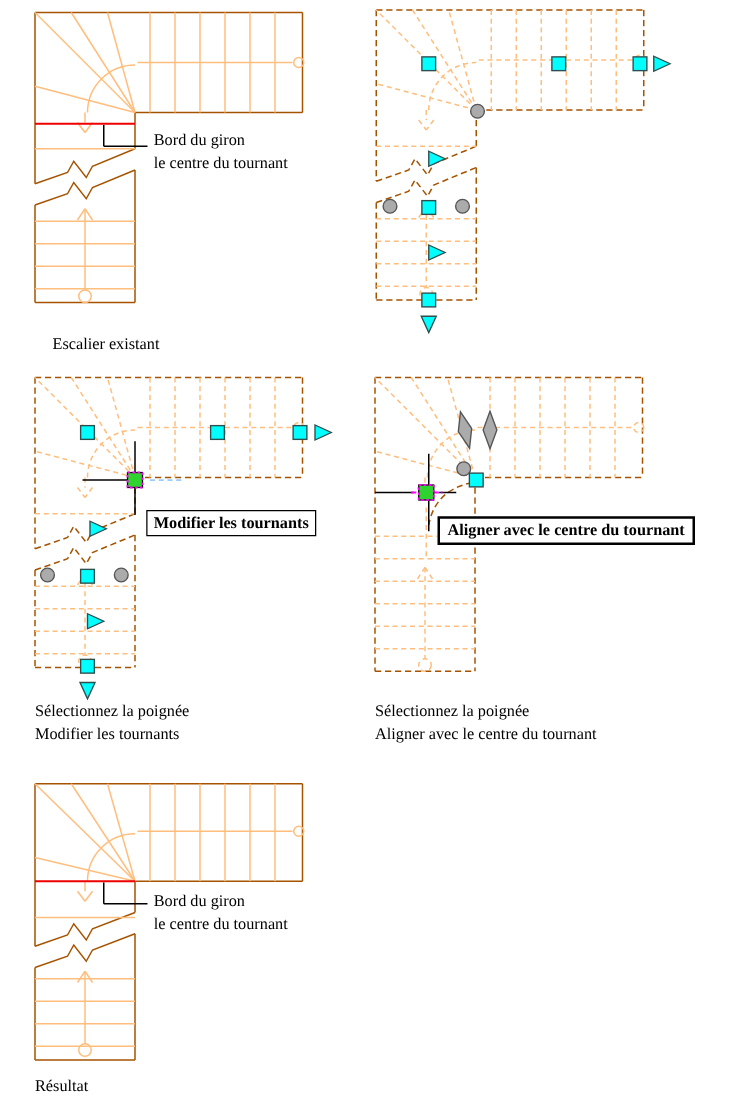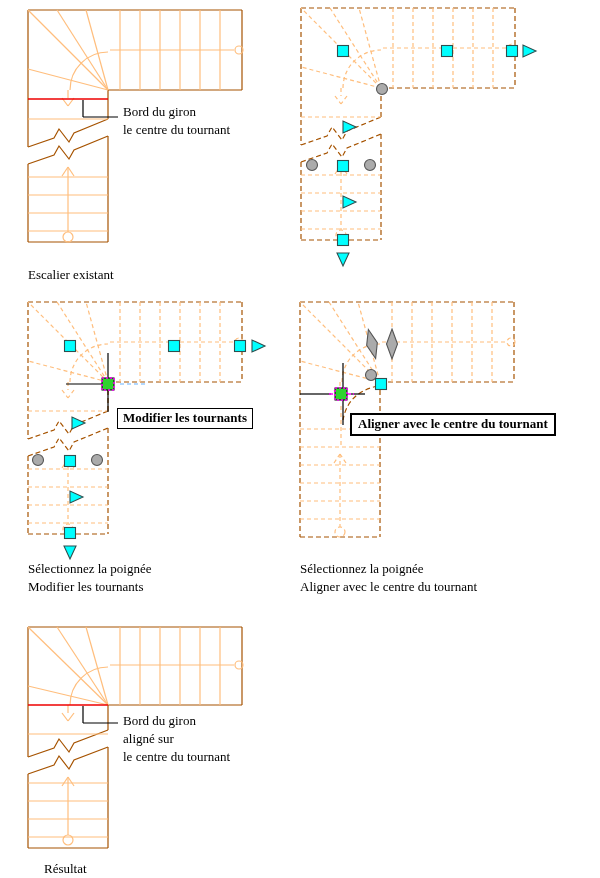--- a/index.html
+++ b/index.html
@@ -312,36 +312,35 @@
       <line x1="55" y1="96" x2="90" y2="96" stroke="#000000" stroke-width="1.2" stroke-dasharray="none"></line>
     </svg>
 
   <div class="ann" style="left:103px;top:103px">
     <div>Bord du giron</div>
     <div>le centre du tournant</div>
   </div>
 
   <div class="ann" style="left:103px;top:712px">
     <div>Bord du giron</div>
-    <div>aligné sur</div>
     <div>le centre du tournant</div>
   </div>
 
   <div class="tip" style="left:97px;top:408px">Modifier les tournants</div>
 
   <div class="tip thick" style="left:330px;top:413px">Aligner avec le centre du tournant</div>
 
-  <div class="cap" style="left:8px;top:266px">Escalier existant</div>
+  <div class="cap" style="left:22px;top:266px">Escalier existant</div>
 
 
   <div class="cap" style="left:8px;top:560px">
     <div>Sélectionnez la poignée</div>
     <div>Modifier les tournants</div>
   </div>
 
   <div class="cap" style="left:280px;top:560px">
     <div>Sélectionnez la poignée</div>
     <div>Aligner avec le centre du tournant</div>
   </div>
 
-  <div class="cap" style="left:24px;top:860px">Résultat</div>
+  <div class="cap" style="left:8px;top:860px">Résultat</div>
 
 </div>
 
 </body></html>

